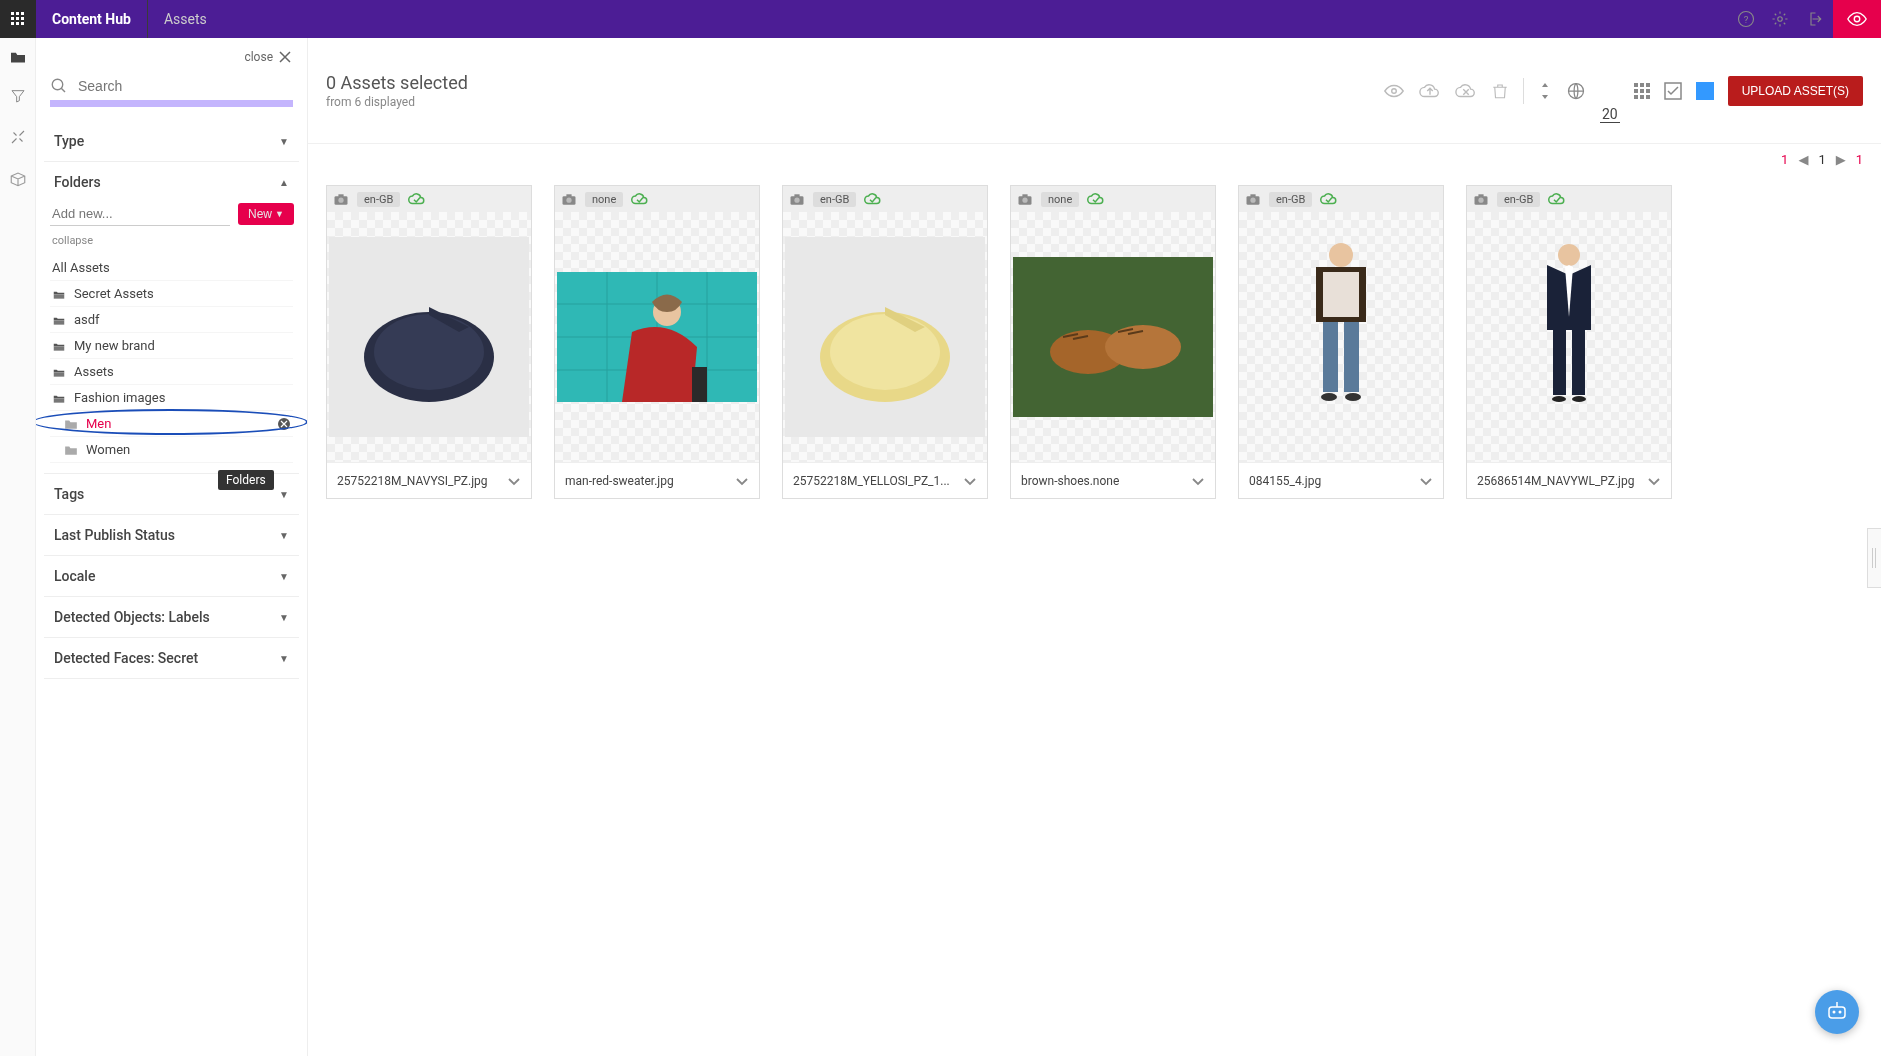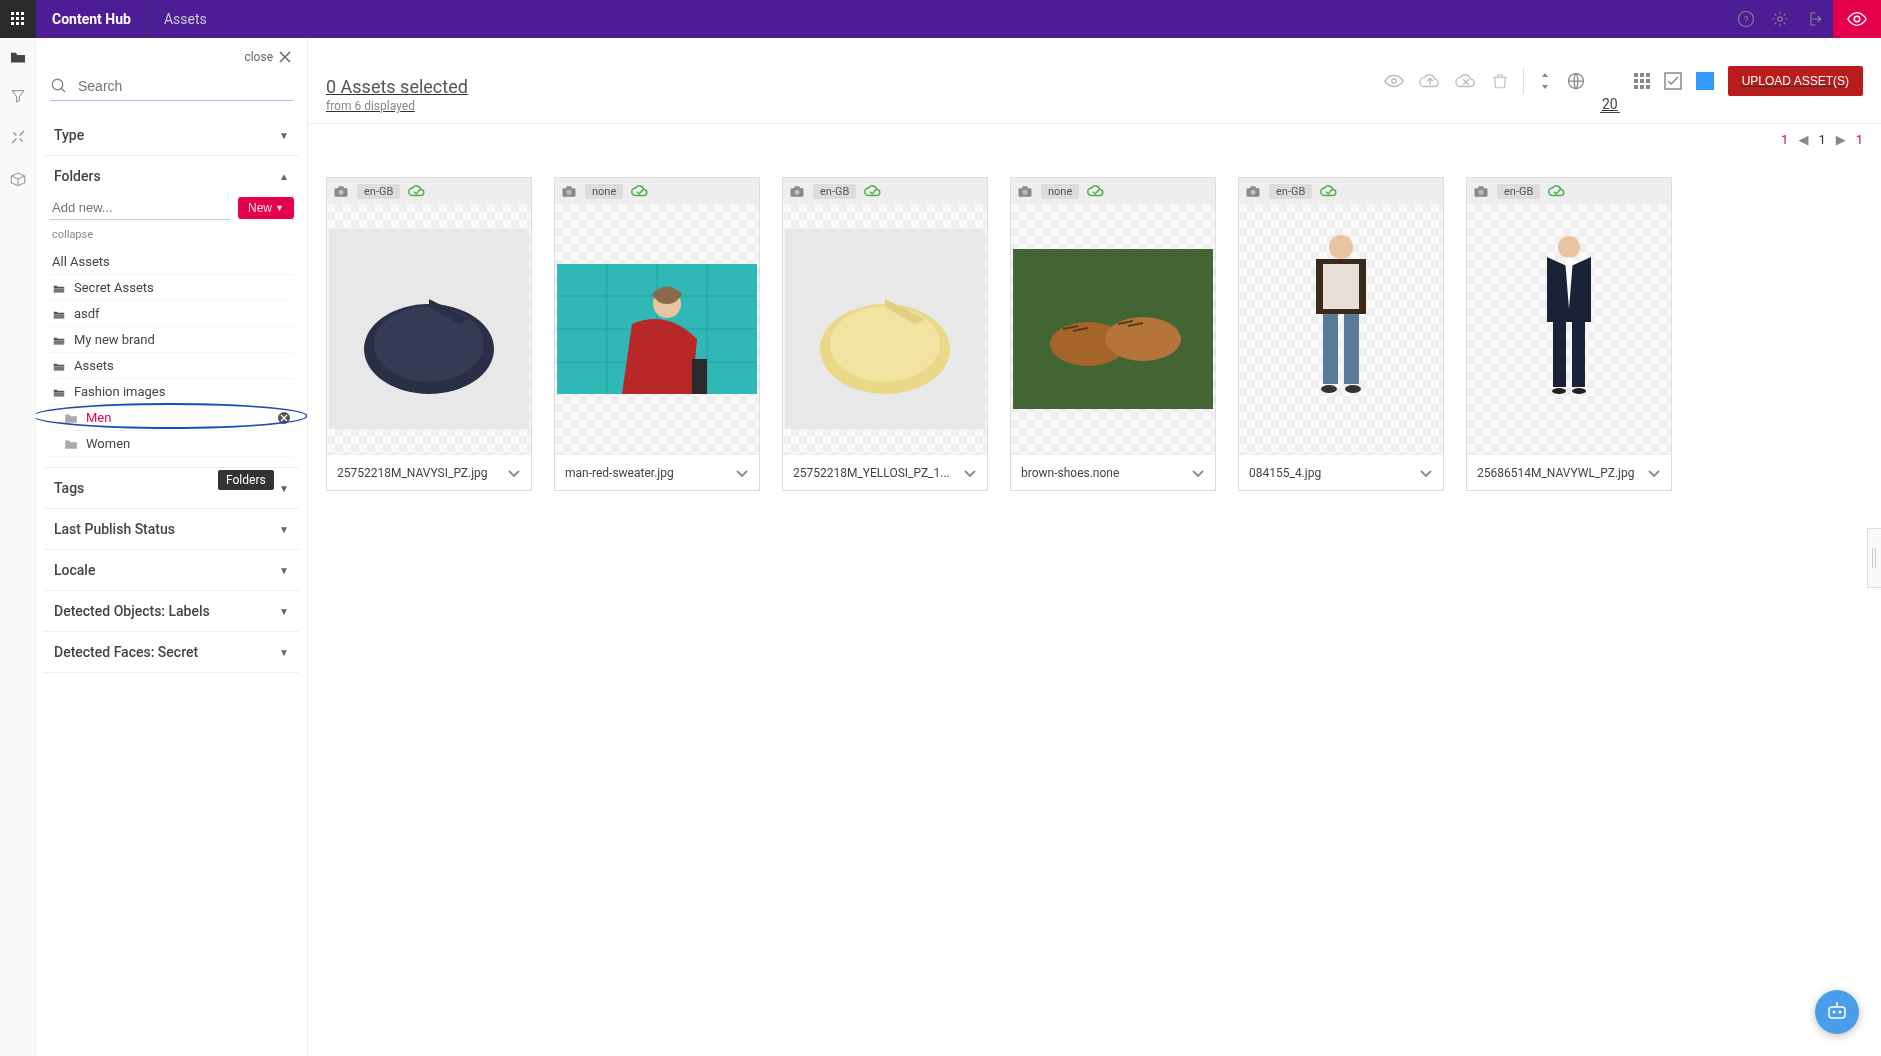--- a/index.html
+++ b/index.html
@@ -16,21 +16,21 @@
     
     .main { display: flex; height: calc(100vh - 38px); }
     
     .rail { width: 36px; background: #fafafa; border-right: 1px solid #eee; display: flex; flex-direction: column; align-items: center; padding-top: 12px; gap: 24px; }
     .rail-icon { color: #555; cursor: pointer; }
     
     .sidebar { width: 272px; border-right: 1px solid #eee; overflow-y: auto; padding: 12px 8px; }
     .sidebar-header { display: flex; align-items: center; justify-content: flex-end; gap: 6px; padding: 0 8px 8px; font-size: 12px; color: #666; }
     .sidebar-close { cursor: pointer; }
     .sidebar-title { color: #e6004c; font-size: 20px; font-weight: 400; padding: 4px 6px 14px; }
-    .search-wrap { display: flex; align-items: center; border-bottom: 1px solid #c4b5fd; margin: 0 6px 14px; padding: 2px 0; }
+    .search-wrap { display: flex; align-items: center; border-bottom: 7px solid #c4b5fd; margin: 0 6px 14px; padding: 2px 0; }
     .search-icon { color: #888; width: 24px; }
     .search-input { border: none; outline: none; font-size: 14px; flex: 1; padding: 4px; color: #666; }
     
     .filter-section { border-bottom: 1px solid #eee; }
     .filter-header { display: flex; align-items: center; justify-content: space-between; padding: 12px 10px; cursor: pointer; font-weight: 500; font-size: 14px; color: #444; }
     .filter-caret { font-size: 10px; color: #666; }
     
     .folders-body { padding: 0 6px 10px; }
     .new-row { display: flex; align-items: center; gap: 8px; margin-bottom: 6px; }
     .new-input { flex: 1; border: none; border-bottom: 1px solid #ccc; padding: 4px 2px; font-size: 13px; color: #666; outline: none; }
@@ -41,37 +41,37 @@
     .folder-item.all { padding-left: 2px; }
     .folder-item.sub { padding-left: 14px; }
     .folder-item.active { color: #e6004c; position: relative; }
     .folder-circle { position: absolute; border: 2px solid #1a4db8; border-radius: 50%; width: 276px; height: 26px; left: -18px; top: -2px; pointer-events: none; }
     .folder-icon { color: #888; font-size: 13px; }
     .folder-delete { margin-left: auto; color: #555; display:none; }
     .folder-item.active .folder-delete { display: inline; }
     .tooltip { position: absolute; background: #333; color: #fff; padding: 3px 8px; border-radius: 2px; font-size: 12px; }
     
     .content { flex: 1; display: flex; flex-direction: column; overflow: hidden; }
-    .content-header { display: flex; align-items: flex-end; padding: 10px 18px; border-bottom: 1px solid #f0f0f0; text-decoration: underline; }
+    .content-header { display: flex; align-items: center; padding: 20px 18px; border-bottom: 1px solid #f0f0f0; }
     .selected-info { }
     .selected-count { font-size: 18px; color: #555; font-weight: 400; }
     .displayed-count { font-size: 12px; color: #888; margin-top: 2px; }
     .toolbar { margin-left: auto; display: flex; align-items: center; gap: 14px; }
     .toolbar-icon { color: #bbb; cursor: pointer; font-size: 18px; }
     .toolbar-sep { width: 1px; height: 26px; background: #ddd; }
     .toolbar-num { font-size: 14px; color: #444; border-bottom: 1px solid #444; padding: 0 2px; margin-top: 48px; }
     .toolbar-sel { width: 18px; height: 18px; background: #3399ff; }
     .upload-btn { background: #b91c1c; color: #fff; border: none; padding: 8px 14px; border-radius: 2px; font-size: 12px; font-weight: 500; cursor: pointer; }
     
     .pagination { display: flex; justify-content: flex-end; align-items: center; gap: 10px; padding: 8px 18px; font-size: 13px; }
     .page-num { color: #e6004c; cursor: pointer; }
     .page-arrow { color: #888; cursor: pointer; }
     
     .grid { flex: 1; overflow-y: auto; padding: 10px 18px; display: flex; flex-wrap: wrap; gap: 22px; align-content: flex-start; }
-    .card { width: 206px; height: 314px; border: 1px solid #ddd; display: flex; flex-direction: column; background: #fff; margin-top: 12px; }
+    .card { width: 206px; height: 314px; border: 1px solid #ddd; display: flex; flex-direction: column; background: #fff; }
     .card-top { height: 26px; background: #eee; display: flex; align-items: center; gap: 8px; padding: 0 6px; font-size: 12px; }
     .card-cam { color: #888; }
     .card-locale { background: #ddd; color: #555; padding: 1px 7px; border-radius: 2px; font-size: 11px; }
     .card-cloud { color: #4caf50; }
     .card-img { flex: 1; background-color: #f9f9f9; background-image: linear-gradient(45deg,#eee 25%,transparent 25%,transparent 75%,#eee 75%),linear-gradient(45deg,#eee 25%,transparent 25%,transparent 75%,#eee 75%); background-size: 16px 16px; background-position: 0 0,8px 8px; display: flex; align-items: center; justify-content: center; overflow: hidden; }
     .card-footer { height: 36px; display: flex; align-items: center; justify-content: space-between; padding: 0 10px; font-size: 12px; color: #444; border-top: 1px solid #eee; }
     .card-name { overflow: hidden; text-overflow: ellipsis; white-space: nowrap; max-width: 160px; }
     .card-chev { color: #888; cursor: pointer; }
     
     .right-handle { position: fixed; right: 0; top: 50%; width: 14px; height: 60px; border: 1px solid #ddd; border-right: none; background: #f9f9f9; display: flex; align-items: center; justify-content: center; cursor: pointer; }

